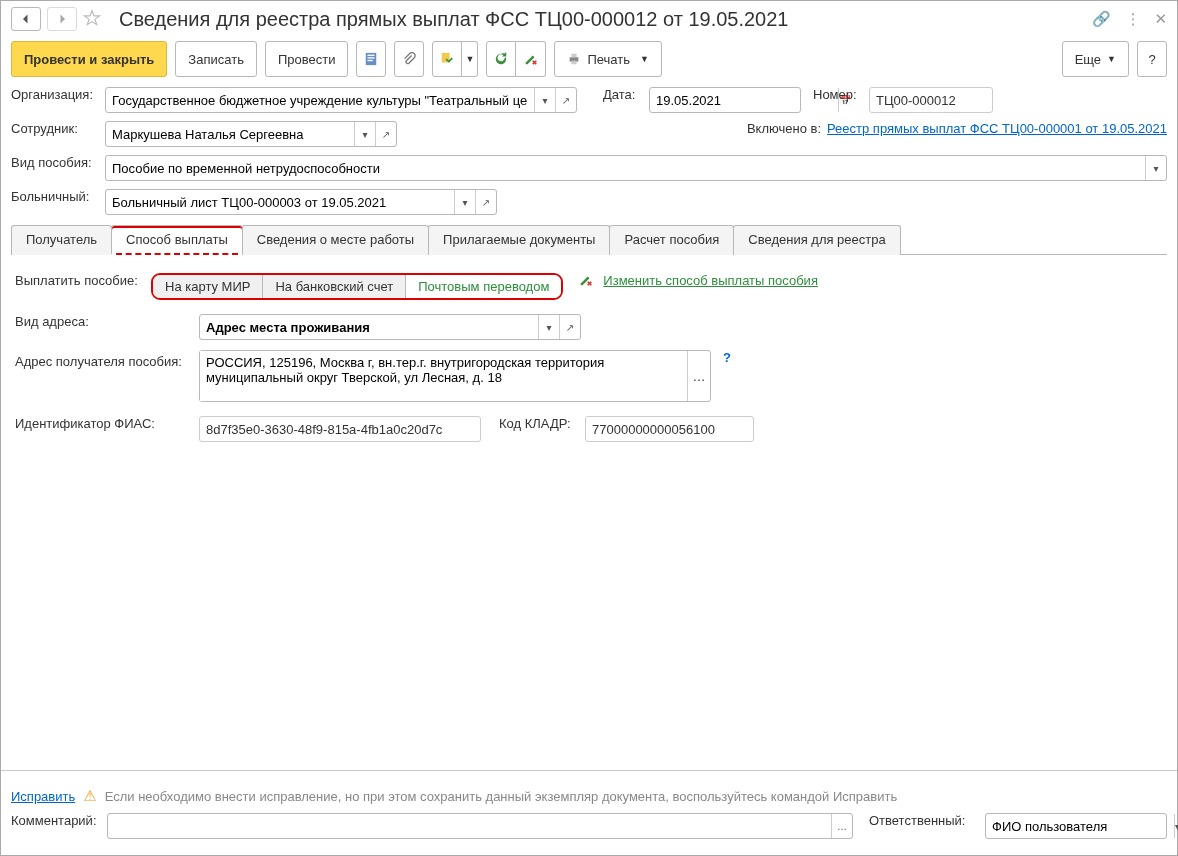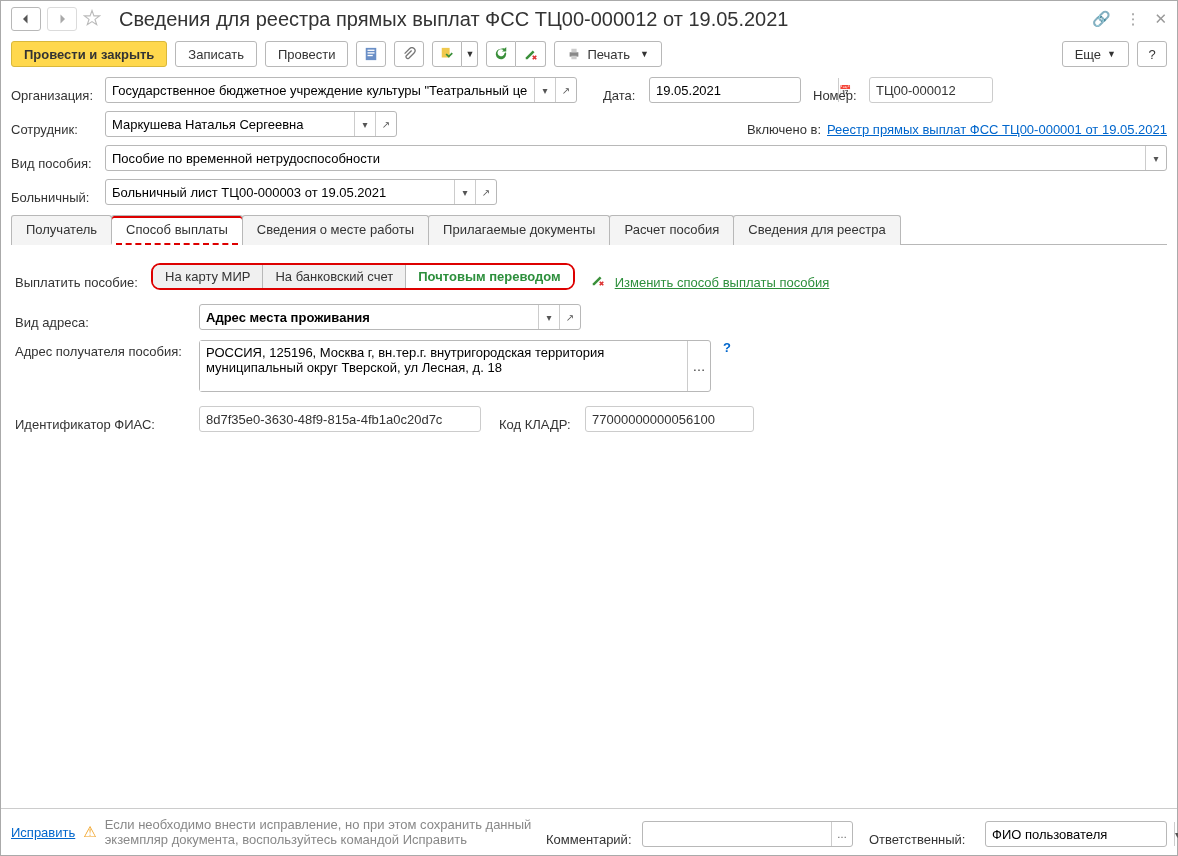--- a/index.html
+++ b/index.html
@@ -5,49 +5,49 @@
 html,body{margin:0;padding:0;font-family:Arial,Helvetica,sans-serif;font-size:13px;color:#333;background:#fff}
 .window{width:1178px;height:856px;box-sizing:border-box;border:1px solid #aaa;position:relative;display:flex;flex-direction:column;background:#fff}
 .titlebar{display:flex;align-items:center;padding:6px 10px;gap:6px}
 .nav-btn{width:28px;height:22px;border:1px solid #b8b8b8;background:#fff;border-radius:3px;display:flex;align-items:center;justify-content:center;cursor:pointer}
 .nav-btn svg{width:12px;height:12px;fill:#555}
 .star-icon svg{width:18px;height:18px;fill:none;stroke:#bbb;stroke-width:1.5}
 .title{font-size:20px;color:#333;flex:1;margin-left:12px}
 .win-icons{display:flex;gap:14px;color:#999;align-items:center}
 .win-icons span{cursor:pointer;font-size:15px}
 .toolbar{display:flex;align-items:center;padding:4px 10px 10px;gap:8px}
-.btn{height:26px;border:1px solid #b8b8b8;background:#fff;border-radius:3px;padding:0 12px;font-size:13px;cursor:pointer;display:flex;align-items:center;color:#333}
+.btn{height:36px;border:1px solid #b8b8b8;background:#fff;border-radius:3px;padding:0 12px;font-size:13px;cursor:pointer;display:flex;align-items:center;color:#333}
 .btn-yellow{background:#ffd84d;border-color:#d9b83b;font-weight:bold}
 .btn-icon{width:30px;padding:0;justify-content:center}
 .dual-btn{display:flex}
 .dual-btn .btn-icon{border-radius:3px 0 0 3px}
 .dual-btn .btn-icon+.btn-icon{border-left:none;border-radius:0 3px 3px 0}
 .form{padding:0 10px;display:flex;flex-direction:column;gap:8px;flex:1;overflow:hidden}
-.row{display:flex;align-items:flex-end;gap:6px}
+.row{display:flex;align-items:flex-start;gap:6px}
 .lbl{font-size:13px;color:#333;min-width:88px}
 .input-group{display:flex;border:1px solid #b8b8b8;border-radius:3px;background:#fff;height:24px;align-items:center}
 .input-group input{border:none;outline:none;padding:0 6px;font-size:13px;height:22px;background:transparent;flex:1}
 .input-group .ib{width:20px;height:24px;border-left:1px solid #ccc;display:flex;align-items:center;justify-content:center;cursor:pointer;font-size:10px;color:#555}
 .link{color:#0066cc;text-decoration:underline;cursor:pointer}
 .link-green{color:#2d8f3c;text-decoration:underline;cursor:pointer}
 .tabs{display:flex;border-bottom:1px solid #b8b8b8;margin-top:1px}
 .tab{padding:6px 14px;border:1px solid #b8b8b8;border-bottom:none;background:#f4f4f4;margin-right:-1px;cursor:pointer;font-size:13px;border-radius:3px 3px 0 0;position:relative;top:1px}
 .tab.active{background:#fff;border-bottom:2px solid #fff;position:relative;top:1px;font-weight:normal}
 .tab.highlight{box-shadow:0 2px 0 #d00 inset,0 -2px 0 transparent}
 .tab.highlight::after{content:"";position:absolute;left:4px;right:4px;bottom:-2px;border-bottom:2px dashed #d00}
 .tab-body{padding:10px 4px;flex:1;overflow:auto}
 .toggle-group{display:flex;border:2px solid #d00;border-radius:9px;overflow:hidden}
 .toggle-btn{padding:4px 12px;border-right:1px solid #b8b8b8;background:#f0f0f0;cursor:pointer;font-size:13px}
 .toggle-btn:last-child{border-right:none}
-.toggle-btn.selected{background:#fff;color:#2d8f3c;font-weight:bold}
+.toggle-btn.selected{background:#fff;color:#2d8f3c;font-weight:normal}
 .bold-input input{font-weight:bold}
 .textarea-group{display:flex;border:1px solid #b8b8b8;border-radius:3px}
 .textarea-group textarea{border:none;outline:none;resize:none;padding:4px 6px;font-size:13px;font-family:inherit;flex:1;height:42px}
 .textarea-group .ib{width:22px;border-left:1px solid #ccc;display:flex;align-items:center;justify-content:center;cursor:pointer}
-.footer{border-top:1px solid #ccc;padding:8px 10px;display:flex;gap:8px;background:#fff}
+.footer{border-top:1px solid #ccc;padding:16px 10px;display:flex;flex-direction:column;gap:8px;background:#fff}
 .footnote{display:flex;align-items:center;gap:8px;color:#888;font-size:13px}
 .warn-icon{color:#f0a020;font-size:15px}
 .spacer{flex:1}
 .print-btn{display:flex;align-items:center;gap:6px}
 .q-icon{color:#0066cc;font-weight:bold;margin-left:6px;cursor:pointer}
 .svg-i{width:14px;height:14px}
 .readonly-field{border:1px solid #ccc;border-radius:3px;height:24px;padding:0 6px;display:flex;align-items:center;background:#fff;font-size:13px}
 </style>
 </head>
 <body>

